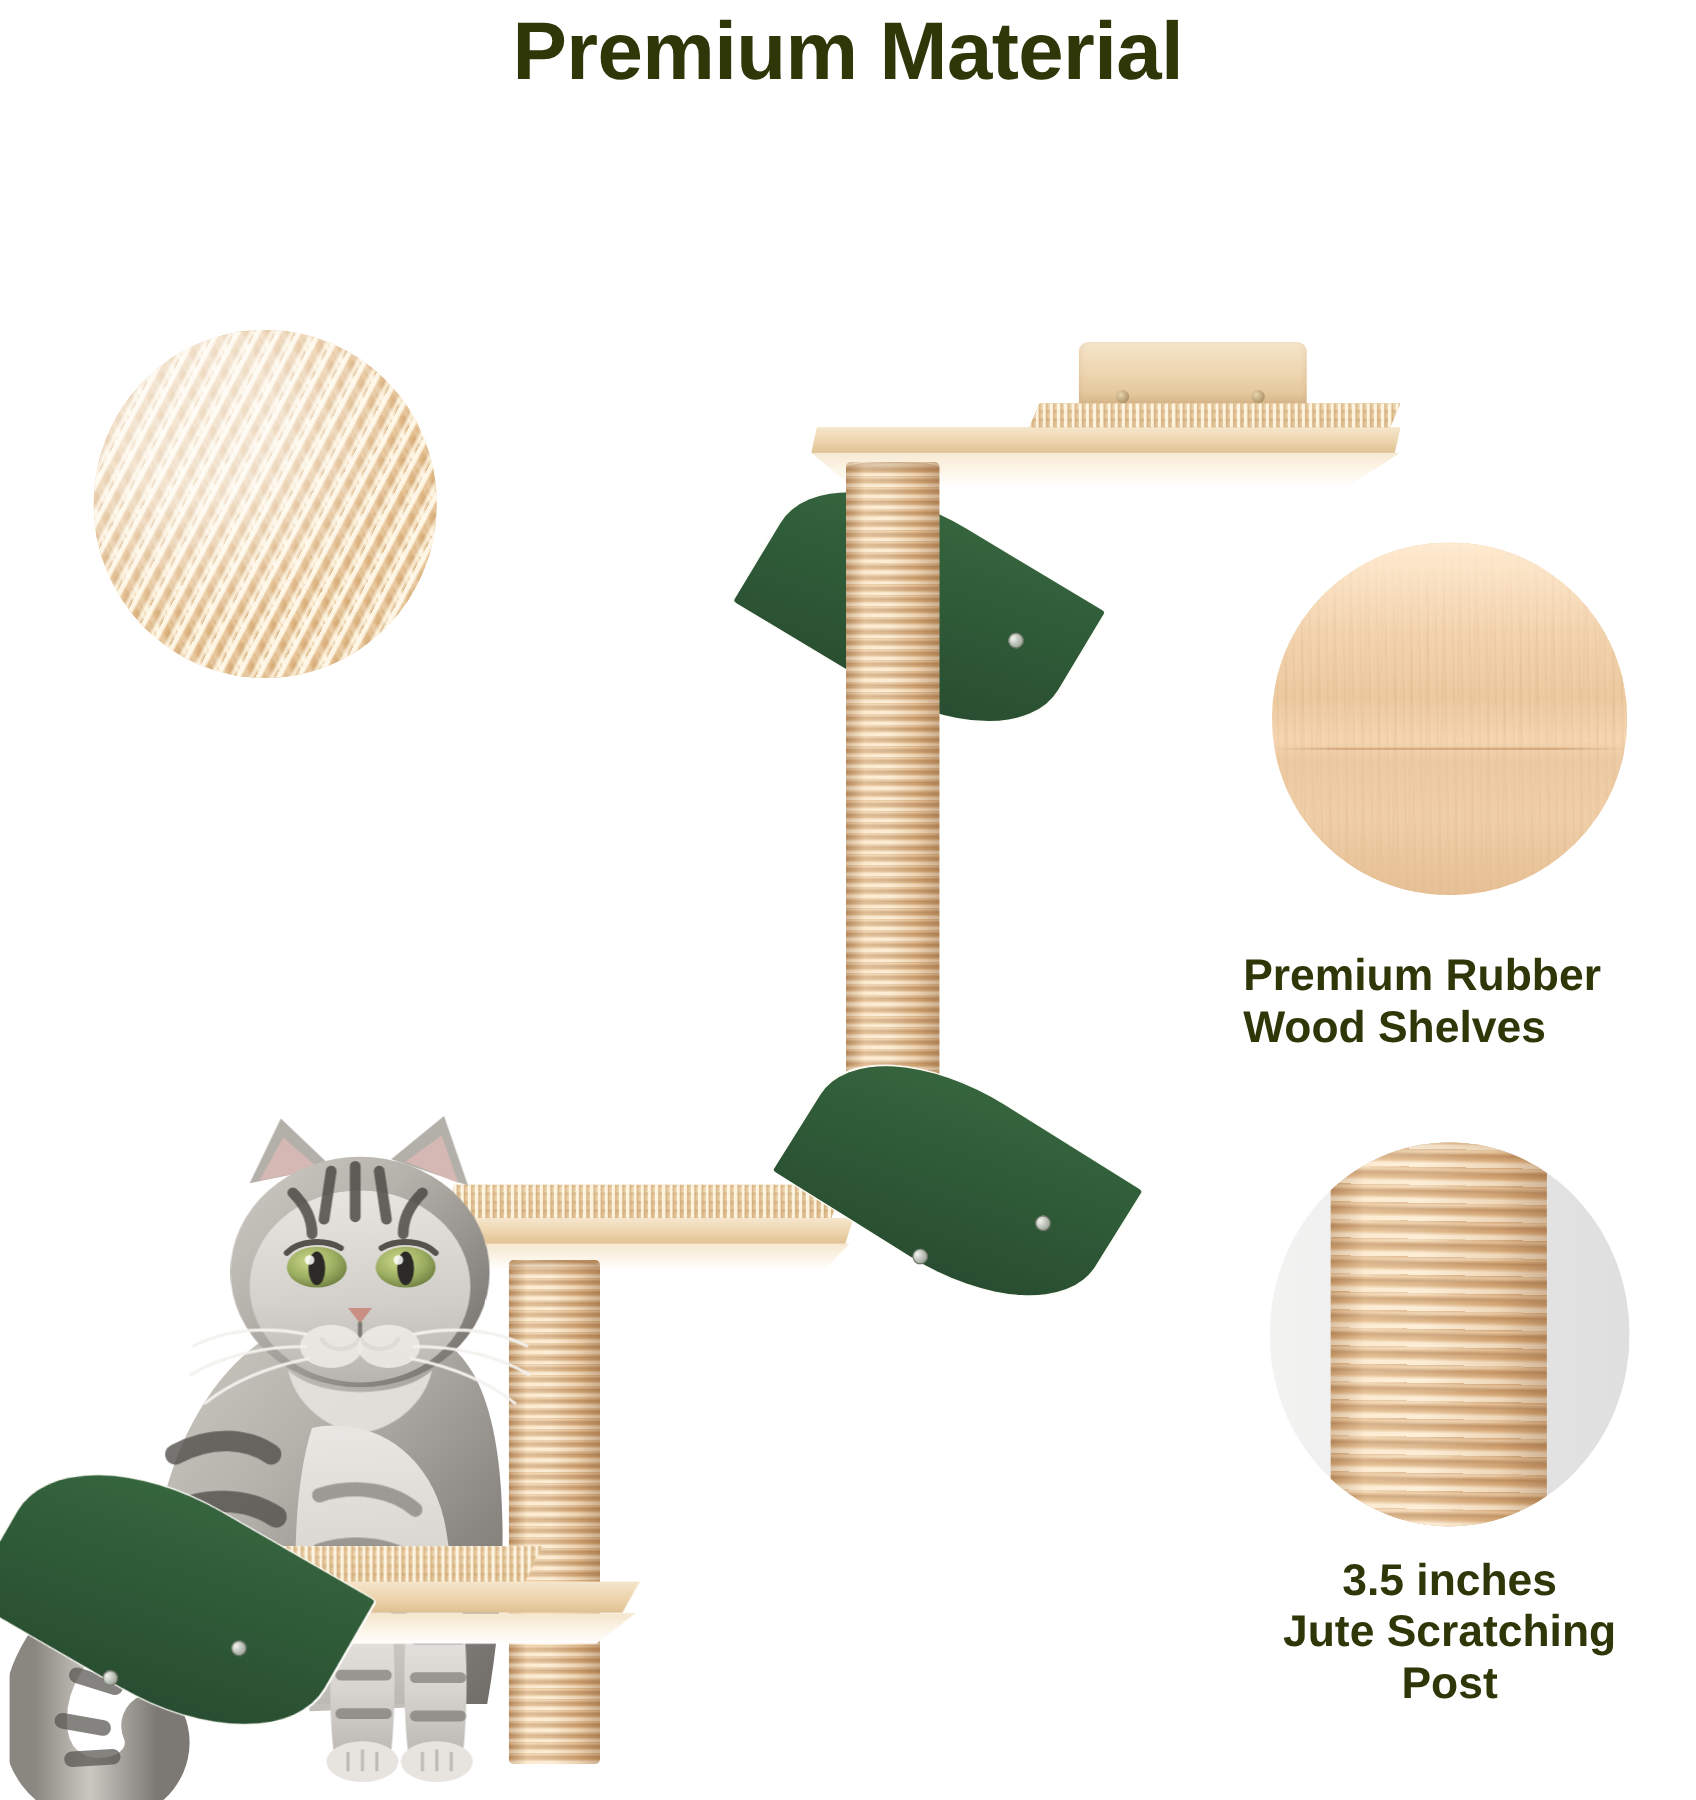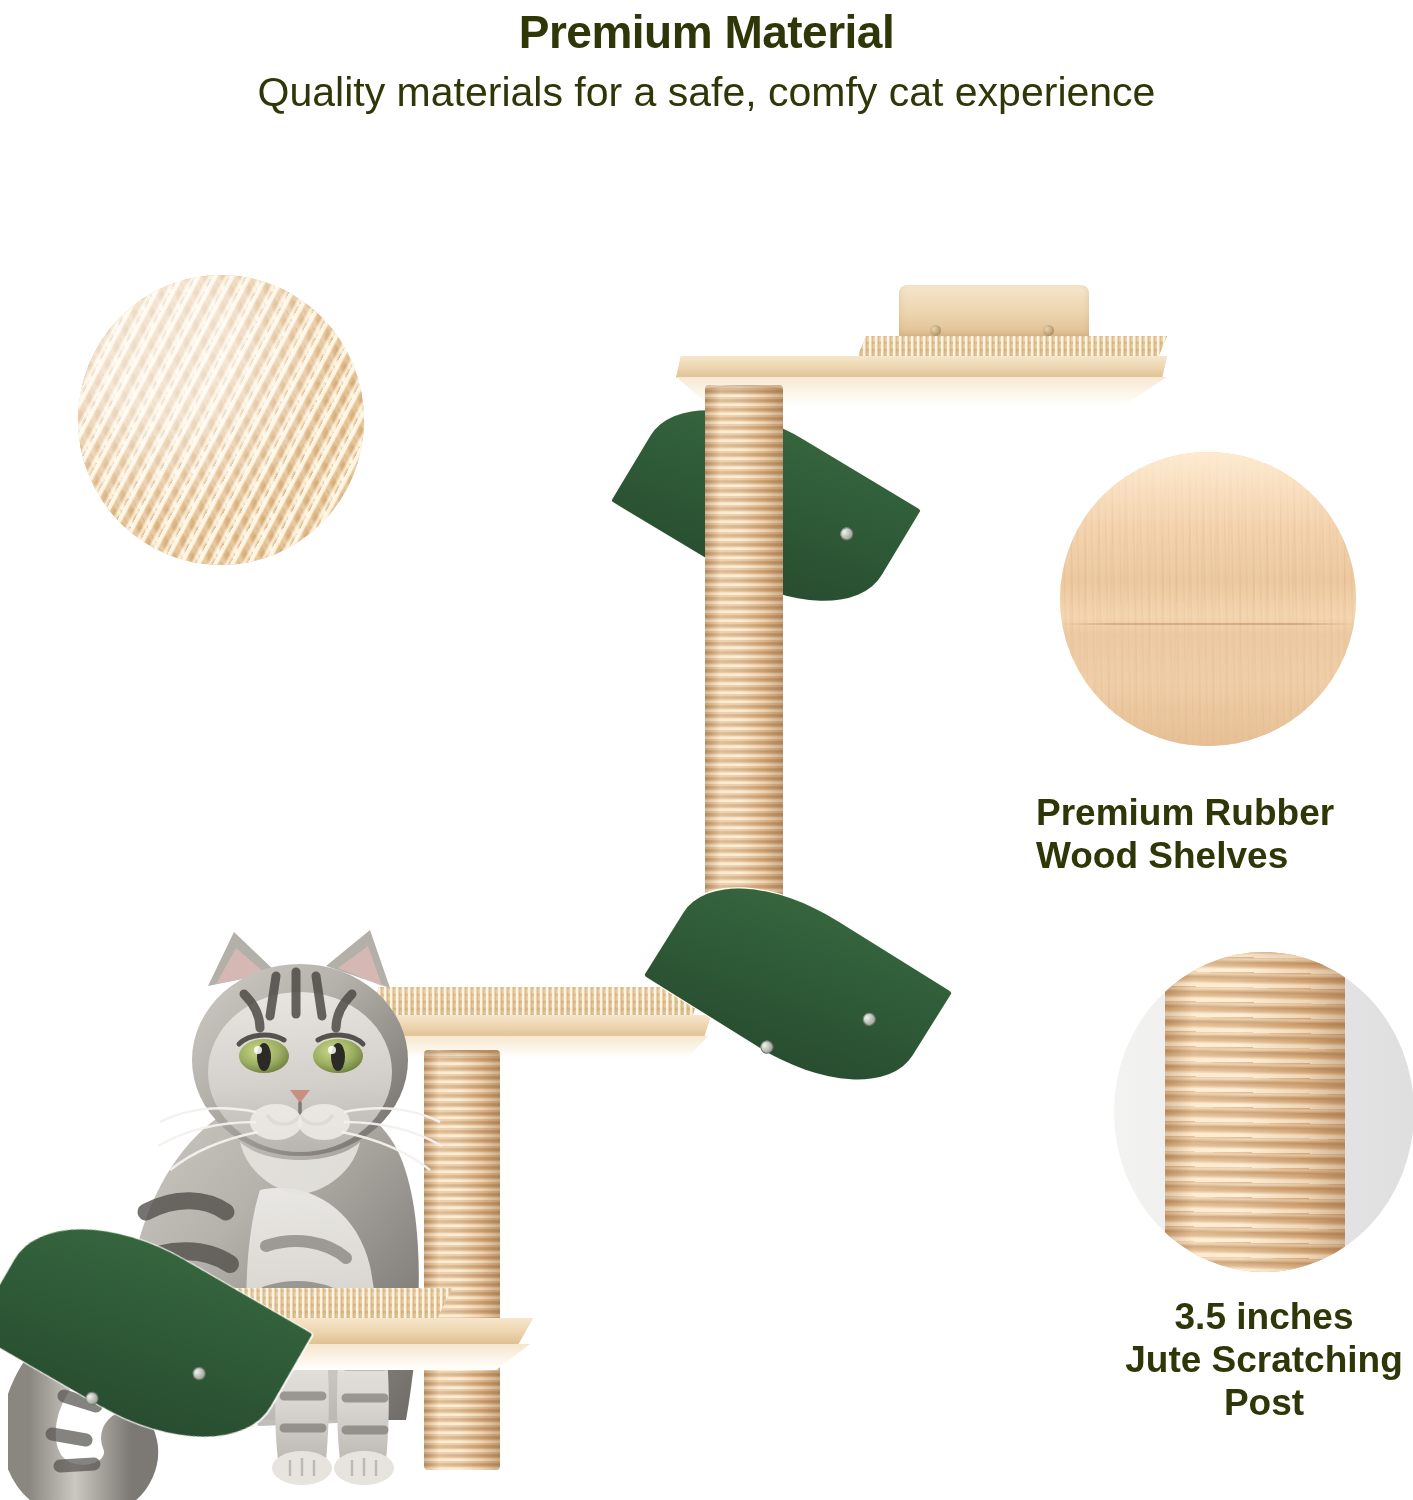--- a/index.html
+++ b/index.html
@@ -19,21 +19,21 @@
   
   .header {
     position: absolute;
     top: 0; left: 0;
     width: 1413px;
     text-align: center;
   }
   .headline {
     margin: 0;
     padding-top: 8px;
-    font-size: 46px;
+    font-size: 68px;
     font-weight: 700;
     letter-spacing: -0.5px;
     color: #2f3709;
     line-height: 1.05;
   }
   .subhead {
     margin: 0;
     padding-top: 14px;
     font-size: 41px;
     font-weight: 400;
@@ -105,21 +105,21 @@
   }
   .wood-face::after {
     content: "";
     position: absolute;
     left: 0; right: 0; top: 58%;
     height: 2px;
     background: linear-gradient(90deg, rgba(186,136,88,0) 0%, rgba(186,136,88,0.45) 18%, rgba(186,136,88,0.5) 80%, rgba(186,136,88,0) 100%);
   }
 
   
-  .co-post { left: 1114px; top: 952px; }
+  .co-post { left: 1058px; top: 952px; }
   .co-post .swatch { width: 300px; height: 320px; }
   .co-post .callout-label { margin-top: 24px; margin-left: 0; text-align: center; width: 300px; }
 
   .post-bg {
     width: 100%; height: 100%;
     background: linear-gradient(90deg, #f3f3f2 0%, #ebeceb 38%, #e2e3e2 70%, #dedfde 100%);
     position: relative;
   }
   .post-cyl {
     position: absolute;
@@ -208,21 +208,20 @@
     box-shadow: inset 0 0 0 1px rgba(60,70,55,0.55);
   }
 
   .cat-wrap { position: absolute; }
 </style>
 </head>
 <body>
 
 <div class="header">
   <h1 class="headline">Premium Material</h1>
-  <p class="subhead">Quality materials for a safe, comfy cat experience</p>
 </div>
 
 <div class="stage">
 
   <div class="piece board" style="left:899px; top:115px; width:190px; height:52px; border-radius:8px 8px 0 0;
               box-shadow: inset 0 -3px 6px rgba(170,125,80,.25);"></div>
   <div class="piece" style="left:930px; top:155px; width:11px; height:11px; border-radius:50%;
               background: radial-gradient(circle at 35% 35%, #e8d4ad, #9a7b4e);"></div>
   <div class="piece" style="left:1043px; top:155px; width:11px; height:11px; border-radius:50%;
               background: radial-gradient(circle at 35% 35%, #e8d4ad, #9a7b4e);"></div>

